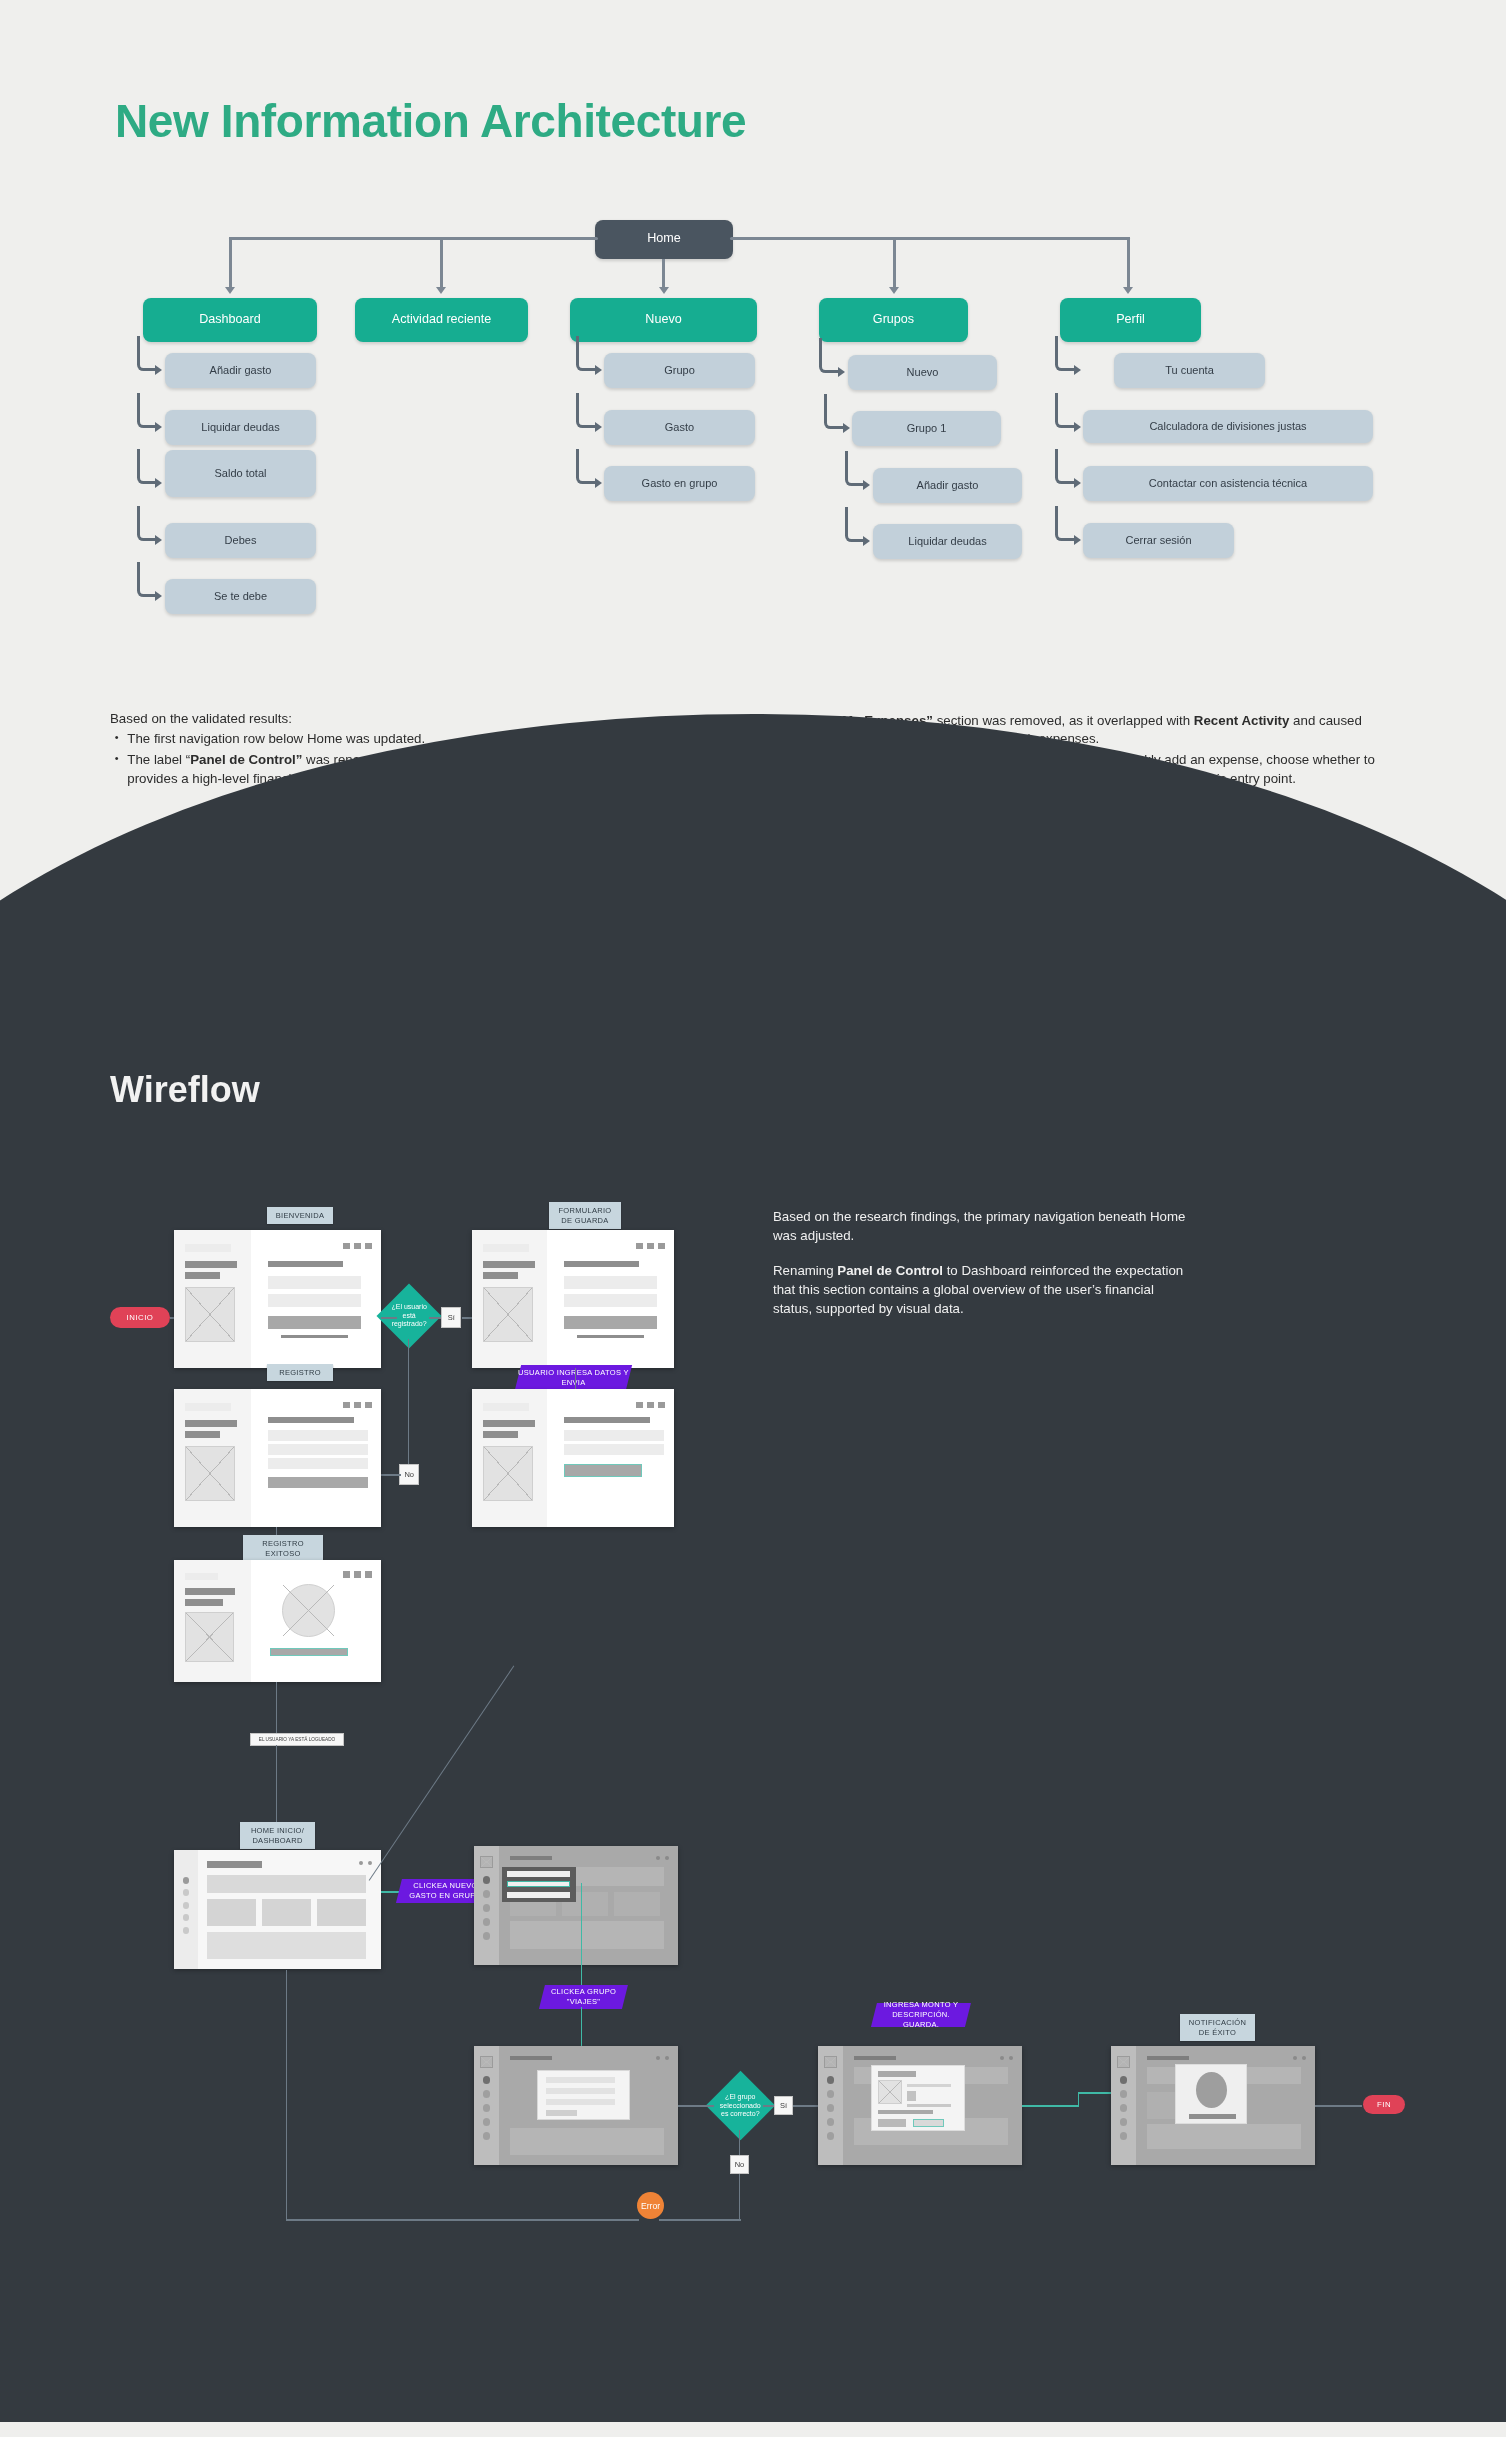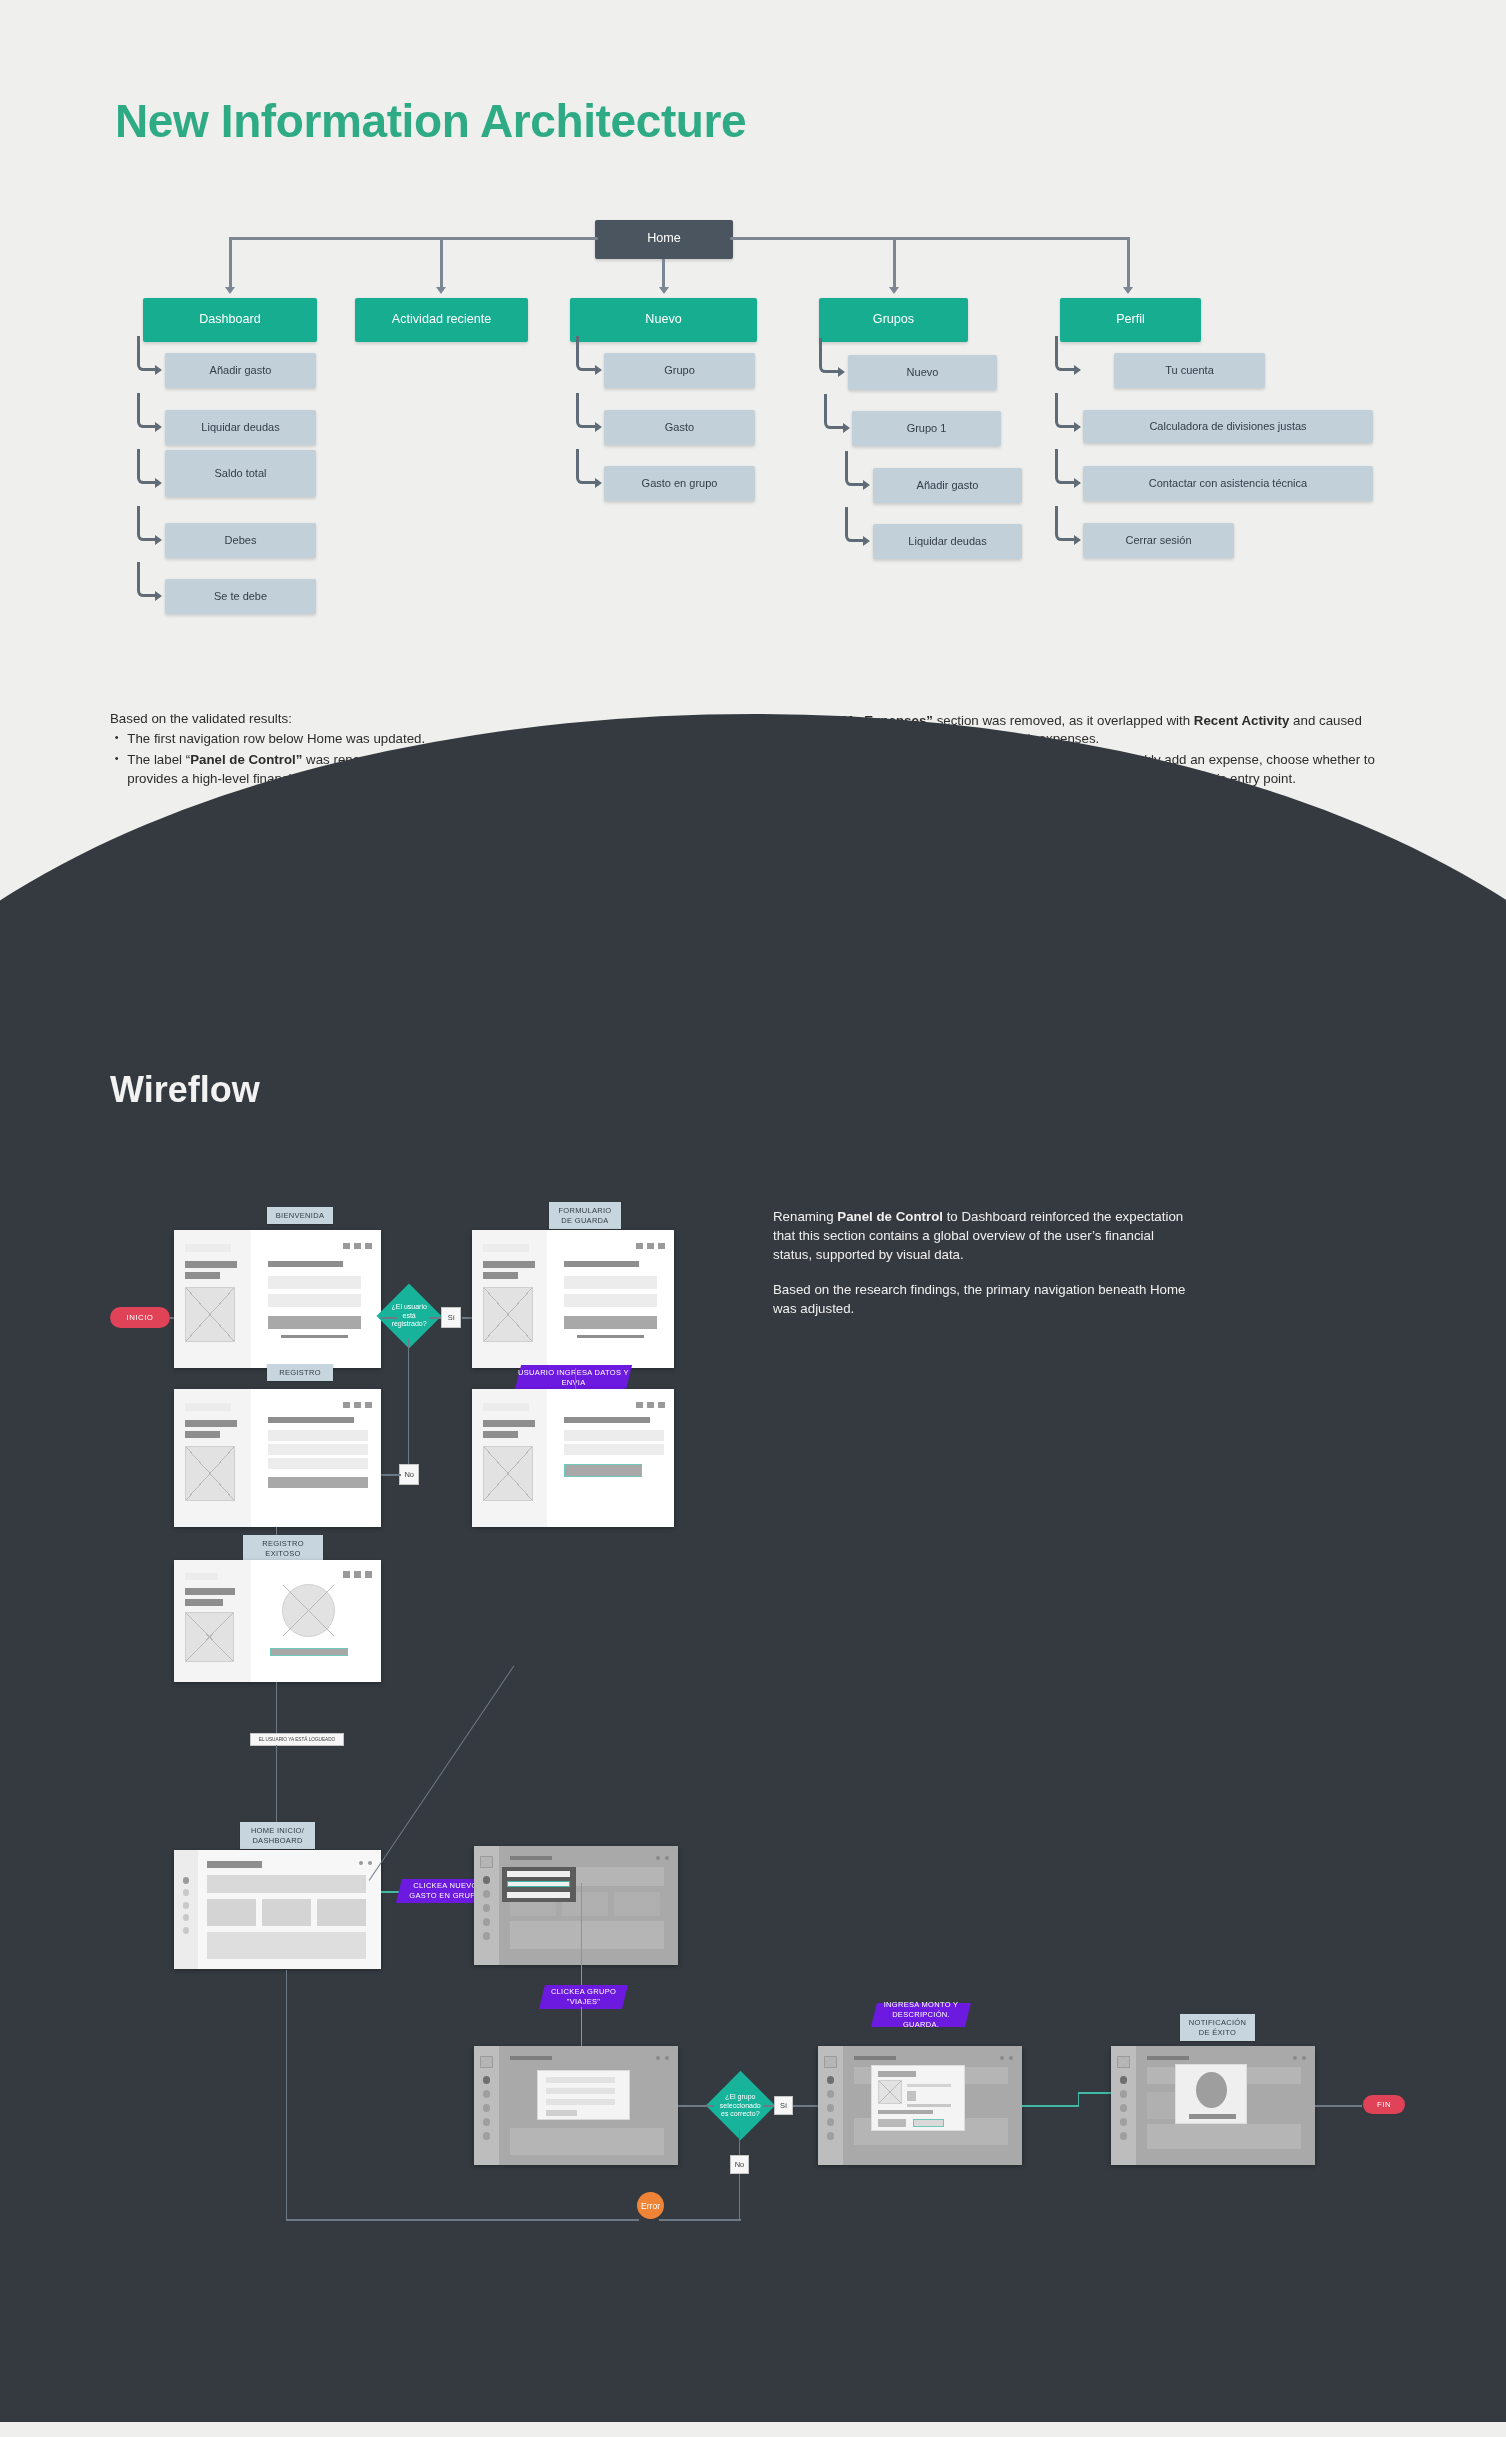--- a/index.html
+++ b/index.html
@@ -25,21 +25,21 @@
     font-size: 46px;
     font-weight: bold;
     color: #2eab84;
     letter-spacing: -0.4px;
   }
 
   
   .tree { position: absolute; left: 0; top: 212px; width: 1507px; height: 455px; }
   .node {
     position: absolute;
-    border-radius: 2px;
+    border-radius: 8px;
     display: flex; align-items: center; justify-content: center;
     text-align: center;
     box-shadow: 0 1.6px 3.1px rgba(0,0,0,.14);
     font-size: 11.8px;
     line-height: 1.1;
   }
   .node.home   { background: #4a5560; color:#fff; font-size:12.6px; }
   .node.lvl1   { background: #16ad91; color:#fff; font-size:12.6px; }
   .node.lvl2   { background: #c2d0da; color:#333d47; font-size:11px; }
   .node.lvl3   { background: #c2d0da; color:#333d47; font-size:11px; }
@@ -375,22 +375,22 @@
     </div>
   </div>
 </section>
 
 <section class="dark-section">
   <div class="dark-curve"></div>
 
   <h2 class="wf-title">Wireflow</h2>
 
   <div class="wf-copy" style="top:298px;">
+    <p><span>Based on the research findings, the primary navigation beneath Home was adjusted.</span></p>
     <p><span>Renaming <b>Panel de Control</b> to Dashboard reinforced the expectation that this section contains a global overview of the user’s financial status, supported by visual data.</span></p>
-    <p><span>Based on the research findings, the primary navigation beneath Home was adjusted.</span></p>
   </div>
 
   <div class="wf-canvas" style="top:259px;">
 
     <div class="pill red" style="left:110px; top:138px; width:60px; height:20.4px;">
       <span>INICIO</span>
     </div>
     <div class="line thin" style="left:170px; top:148px; width:35px; height:1.2px;"></div>
 
     <div class="lbl" style="left:267px; top:38px; width:66px;">

